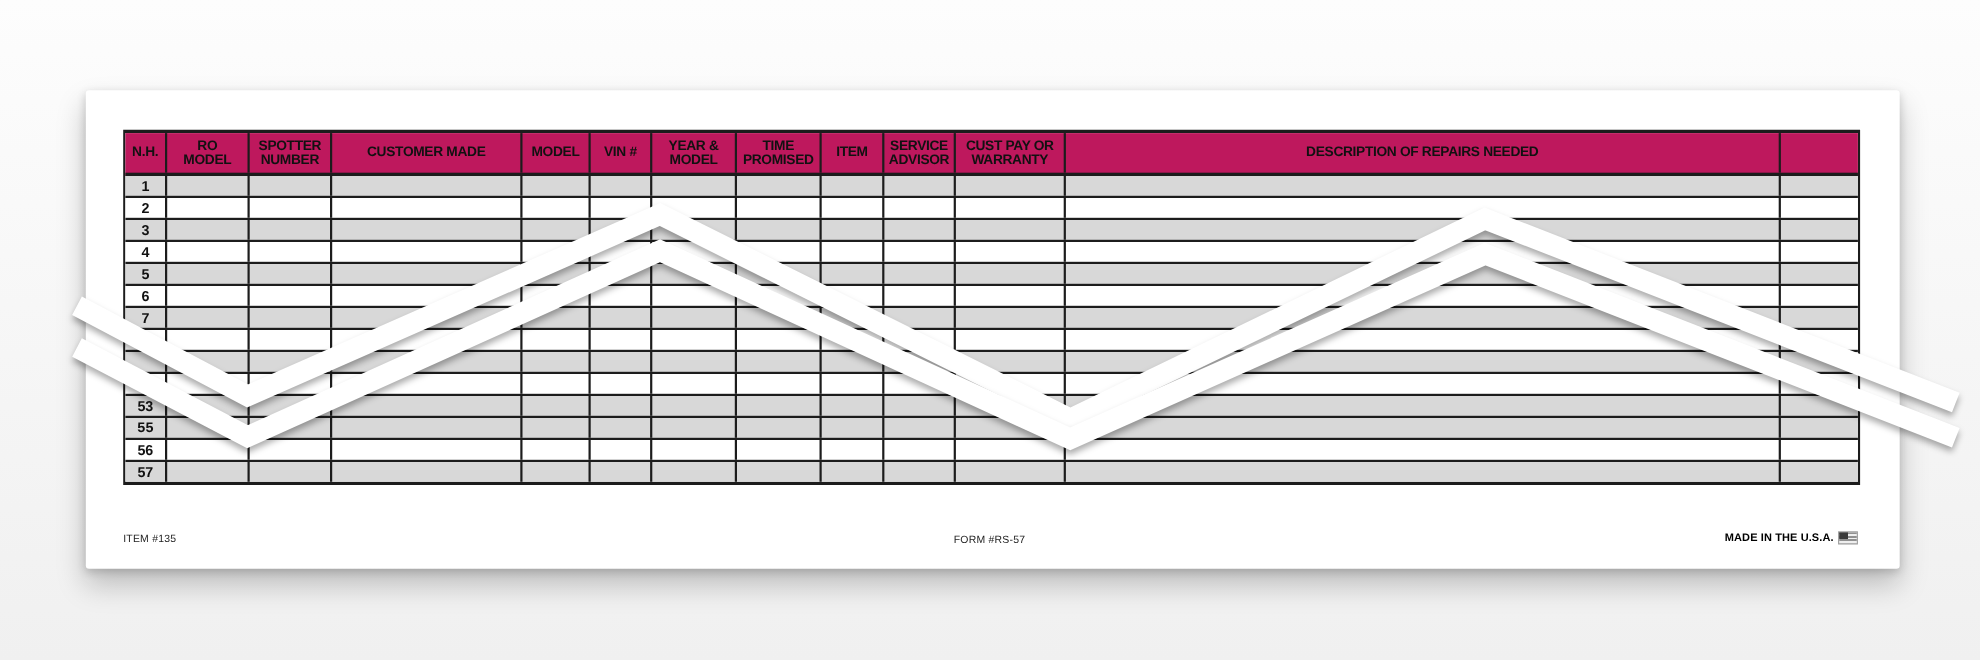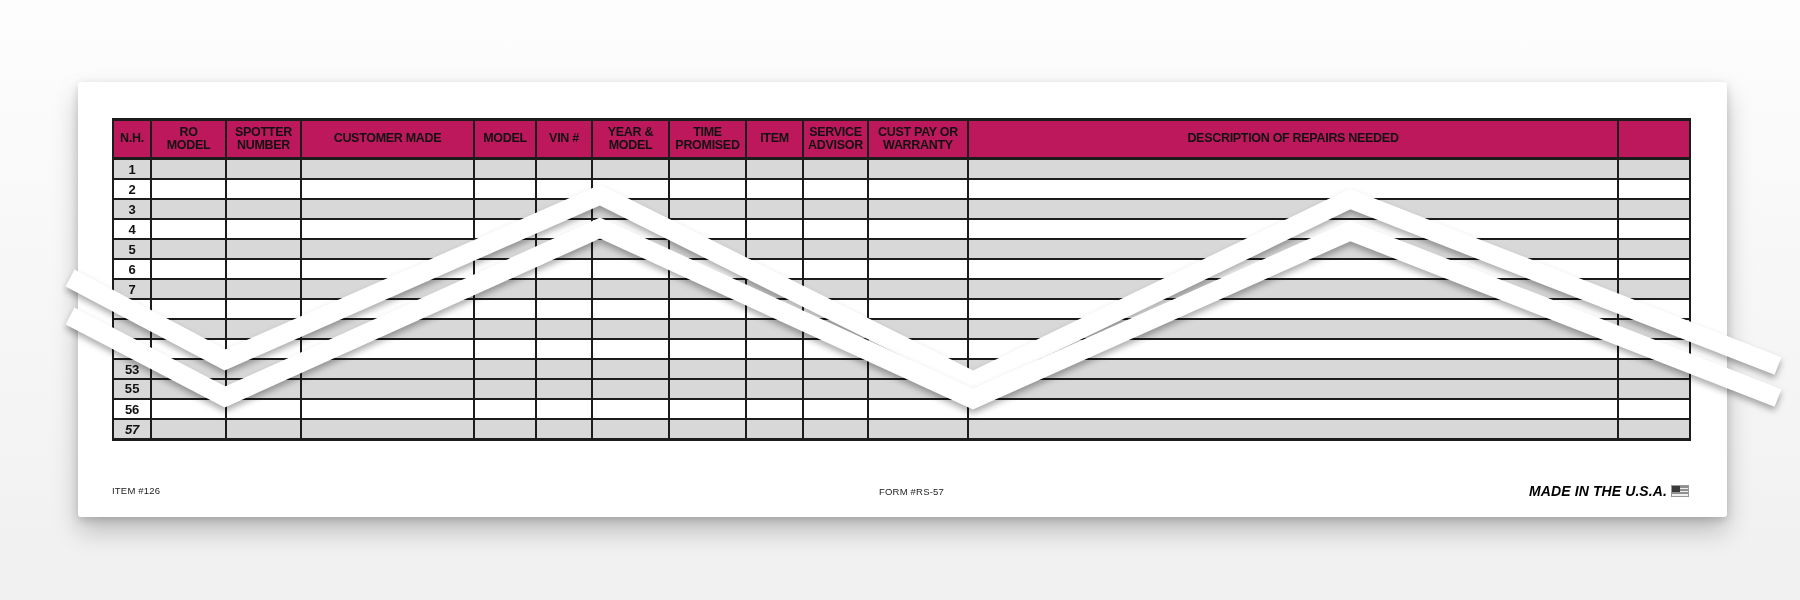--- a/index.html
+++ b/index.html
@@ -48,28 +48,28 @@
   .tcell.nh{
     display:flex;align-items:center;justify-content:center;
     font-weight:bold;font-size:13px;letter-spacing:-0.3px;color:#111;
   }
 
   
   .foot-item{
     position:absolute;left:34px;top:403px;font-size:9.5px;color:#222;letter-spacing:0.2px;
   }
   .foot-form{
-    position:absolute;left:46px;top:404px;width:1575px;text-align:center;
+    position:absolute;left:34px;top:404px;width:1575px;text-align:center;
     font-size:9.5px;color:#222;letter-spacing:0.2px;
   }
   .foot-made{
     position:absolute;right:38px;top:401px;display:flex;align-items:center;gap:4px;
   }
   .foot-made .made-label{
-    font-size:14px;font-weight:bold;color:#000;letter-spacing:0.1px;font-style:italic;
+    font-size:10px;font-weight:bold;color:#000;letter-spacing:0.1px;
   }
   .flag{
     position:relative;width:18px;height:12px;border:1px solid #999;box-sizing:border-box;
     background:repeating-linear-gradient(180deg,#909090 0 1.6px,#efefef 1.6px 3.2px);
   }
   .flag::before{
     content:"";position:absolute;left:0;top:0;width:8px;height:6px;background:#3a3a3a;
   }
 
   
@@ -299,39 +299,39 @@
             <div class="tcell"></div>
             <div class="tcell"></div>
             <div class="tcell"></div>
             <div class="tcell"></div>
             <div class="tcell"></div>
             <div class="tcell"></div>
             <div class="tcell"></div>
             <div class="tcell"></div>
             <div class="tcell"></div>
           </div>
-          <div class="trow shaded" style="grid-template-columns: 38px 75px 75px 173px 62px 56px 77px 77px 57px 65px 100px 650px 70px; font-style: italic;">
+          <div class="trow shaded" style="grid-template-columns: 38px 75px 75px 173px 62px 56px 77px 77px 57px 65px 100px 650px 70px;">
             <div class="tcell nh">57</div>
             <div class="tcell"></div>
             <div class="tcell"></div>
             <div class="tcell"></div>
             <div class="tcell"></div>
             <div class="tcell"></div>
             <div class="tcell"></div>
             <div class="tcell"></div>
             <div class="tcell"></div>
             <div class="tcell"></div>
             <div class="tcell"></div>
             <div class="tcell"></div>
             <div class="tcell"></div>
           </div>
         </div>
     </div>
 
-    <div class="foot-item">ITEM #126</div>
+    <div class="foot-item">ITEM #135</div>
 
     <div class="foot-form">FORM #RS-57</div>
 
     <div class="foot-made">
       <span class="made-label">MADE IN THE U.S.A.</span>
       <span class="flag"></span>
     </div>
 
   </div>
 

